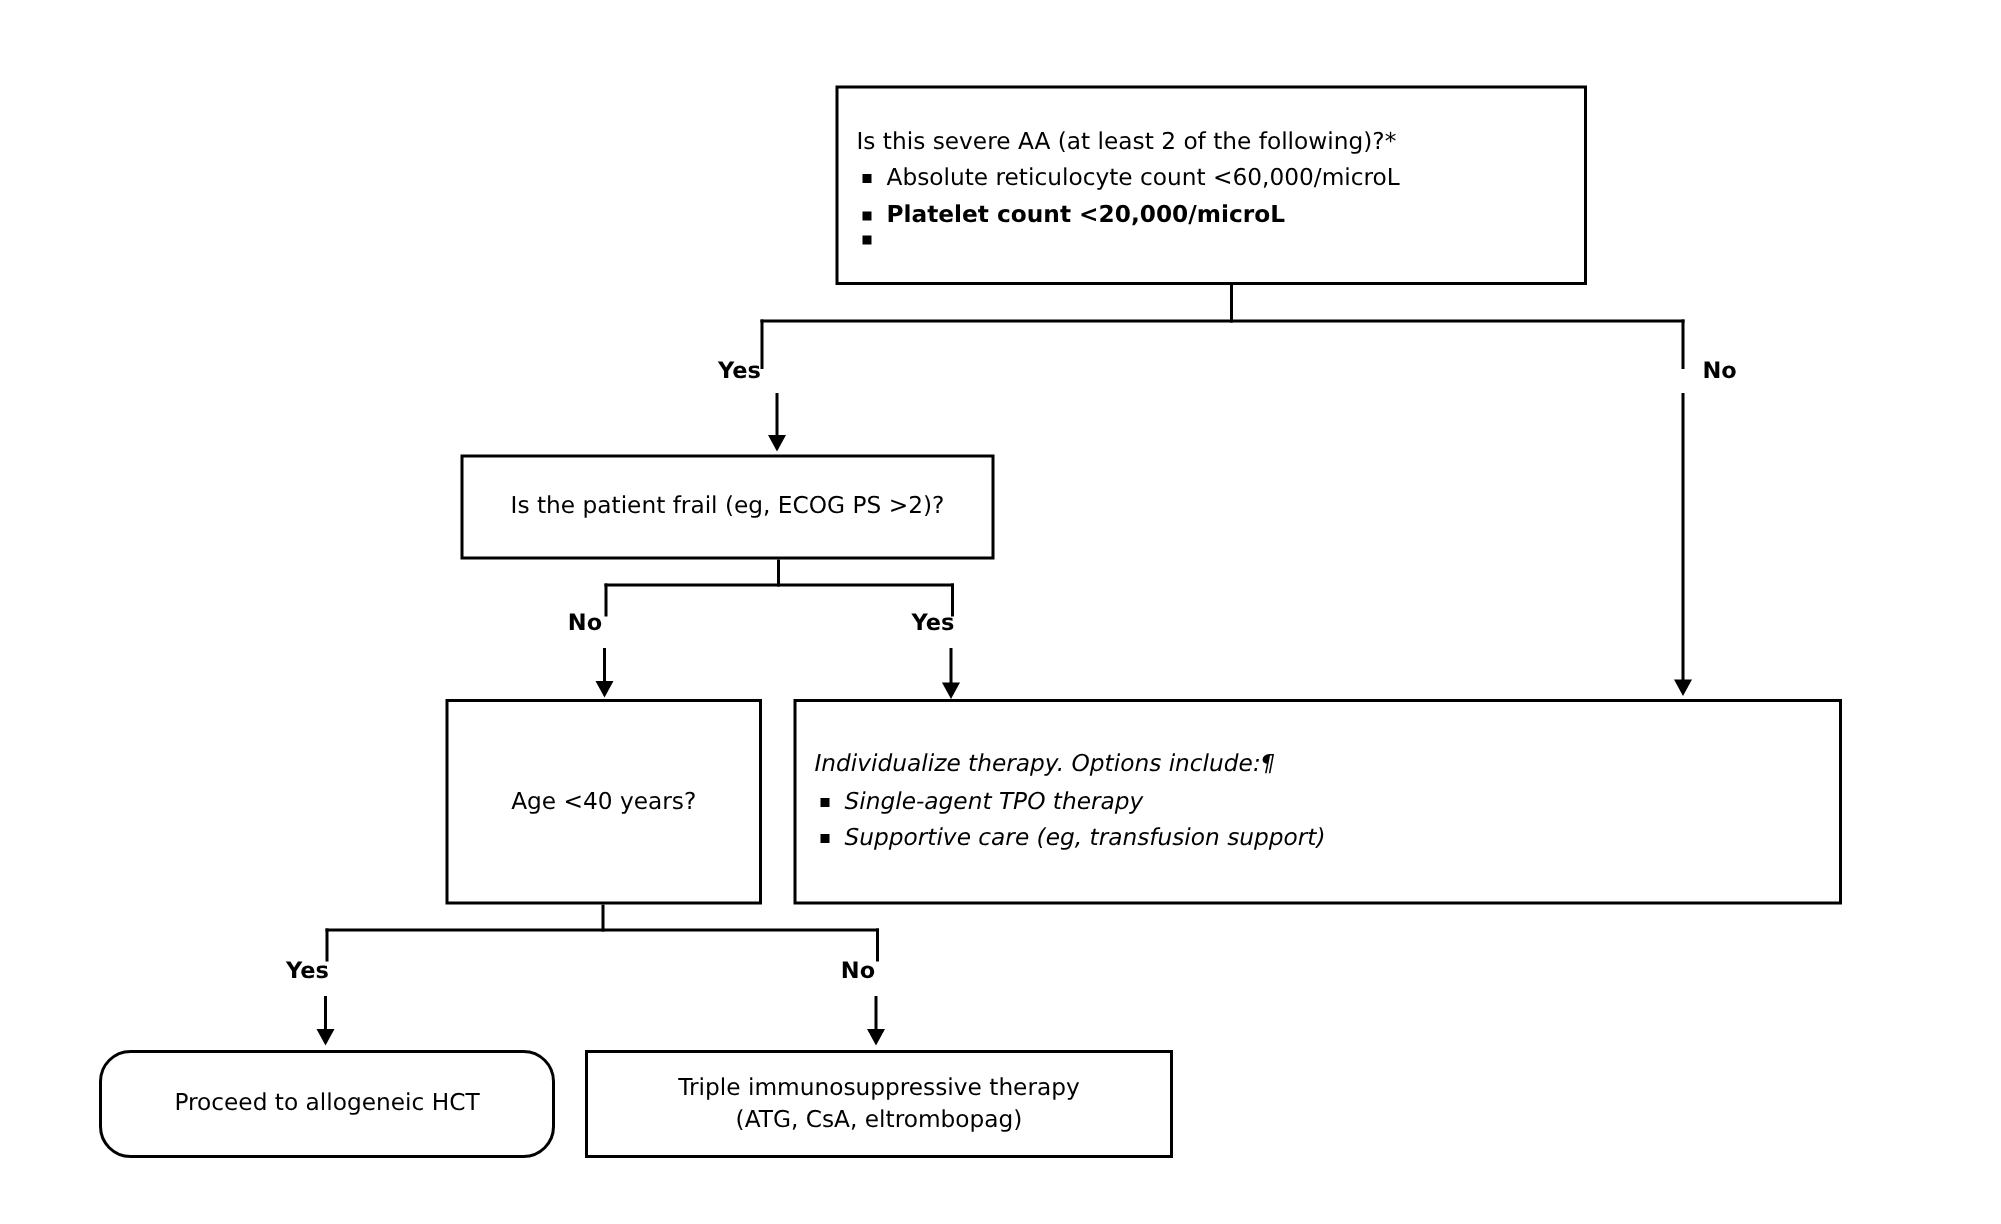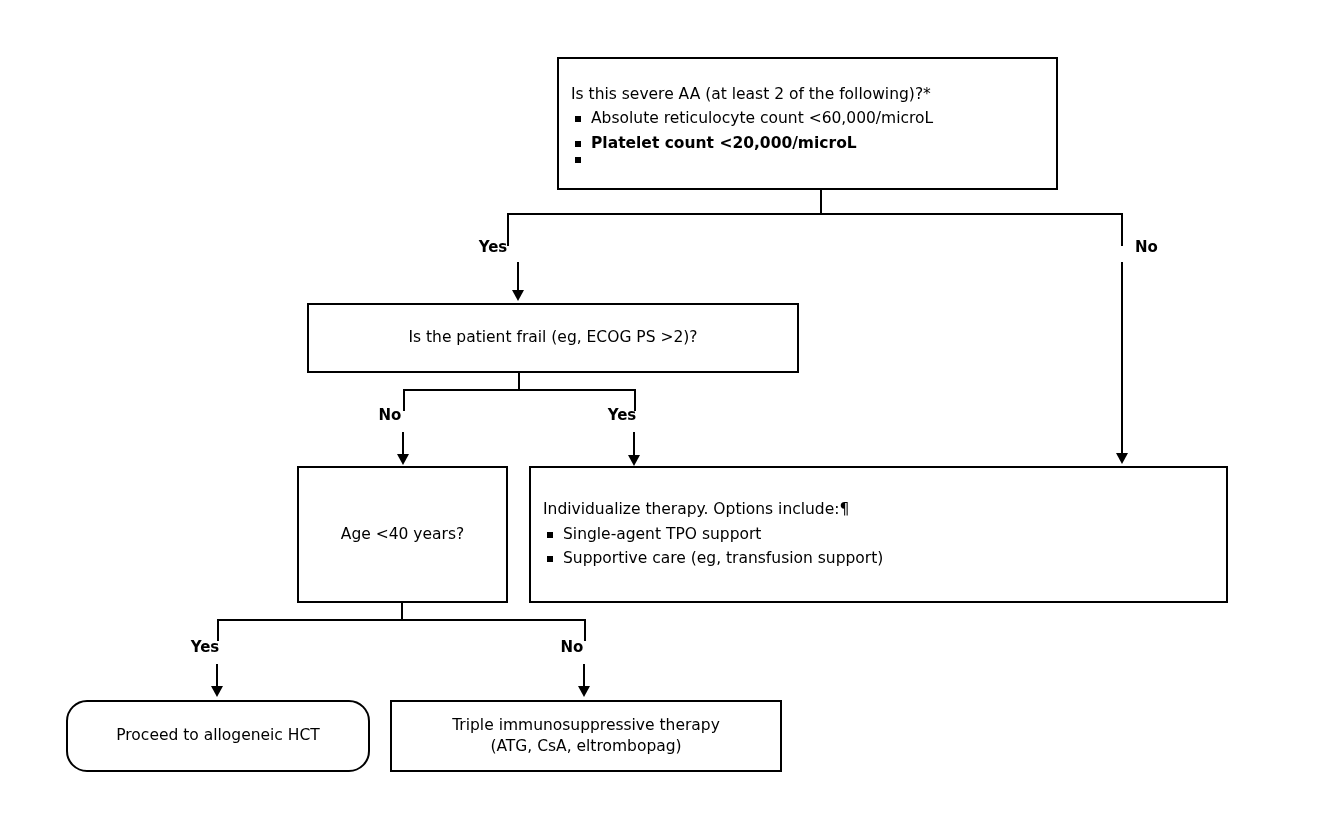--- a/index.html
+++ b/index.html
@@ -121,21 +121,21 @@
   <div class="edge-line edge-v" style="left:507px; top:213px; height:33px;"></div>
   <span class="edge-label" style="left:493px; top:240px; transform:translateX(-50%);">Yes</span>
   <div class="edge-line edge-v" style="left:517px; top:262px; height:30px;"></div>
   <div class="arrowhead" style="left:512px; top:290px;"></div>
 
   <div class="edge-line edge-v" style="left:1121px; top:213px; height:33px;"></div>
   <span class="edge-label" style="left:1135px; top:240px;">No</span>
   <div class="edge-line edge-v" style="left:1121px; top:262px; height:195px;"></div>
   <div class="arrowhead" style="left:1116px; top:453px;"></div>
 
-  <div class="node center" id="node-frail" style="left:307px; top:303px; width:492px; height:70px; padding:16px 16px;">
+  <div class="node center" id="node-frail" style="left:307px; top:303px; width:356px; height:70px; padding:16px 16px;">
     <div class="node-inner">
       <span class="node-head">Is the patient frail (eg, ECOG PS &gt;2)?</span>
     </div>
   </div>
 
   <div class="edge-line edge-v" style="left:518px; top:373px; height:18px;"></div>
   <div class="edge-line edge-h" style="left:403px; top:389px; width:233px;"></div>
 
   <div class="edge-line edge-v" style="left:403px; top:389px; height:22px;"></div>
   <span class="edge-label" style="left:390px; top:408px; transform:translateX(-50%);">No</span>
@@ -146,27 +146,27 @@
   <span class="edge-label" style="left:622px; top:408px; transform:translateX(-50%);">Yes</span>
   <div class="edge-line edge-v" style="left:633px; top:432px; height:26px;"></div>
   <div class="arrowhead" style="left:628px; top:455px;"></div>
 
   <div class="node center" id="node-age" style="left:297px; top:466px; width:211px; height:137px; padding:6px 10px;">
     <div class="node-inner">
       <span class="node-head">Age &lt;40 years?</span>
     </div>
   </div>
 
-  <div class="node" id="node-individualize" style="left:529px; top:466px; width:699px; height:137px; padding:10px 12px;">
+  <div class="node" id="node-individualize" style="left:529px; top:466px; width:699px; height:137px; padding:10px 12px;font-style:italic;">
     <div class="node-inner">
       <span class="node-head">Individualize therapy. Options include:¶</span>
       <ul class="bullets" style="margin-top:9px;">
         <li style="margin-bottom:9px;">
           <span class="sq"></span>
-          <span>Single-agent TPO support</span>
+          <span>Single-agent TPO therapy</span>
         </li>
         <li>
           <span class="sq"></span>
           <span>Supportive care (eg, transfusion support)</span>
         </li>
       </ul>
     </div>
   </div>
 
   <div class="edge-line edge-v" style="left:401px; top:603px; height:18px;"></div>

